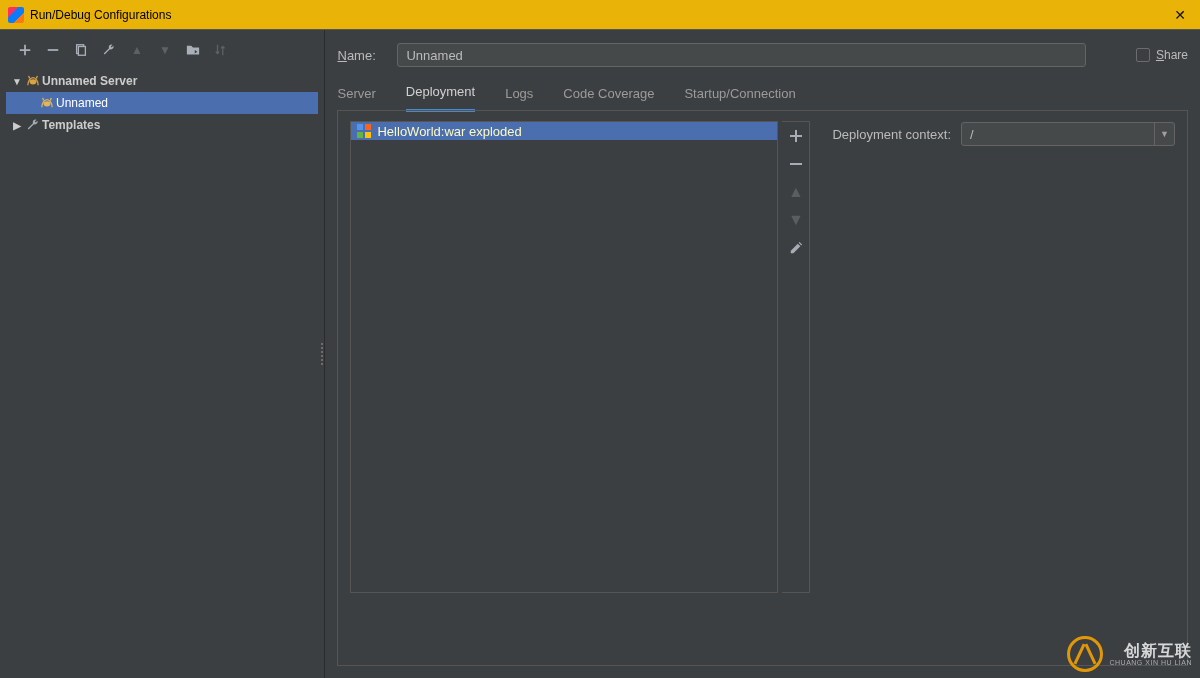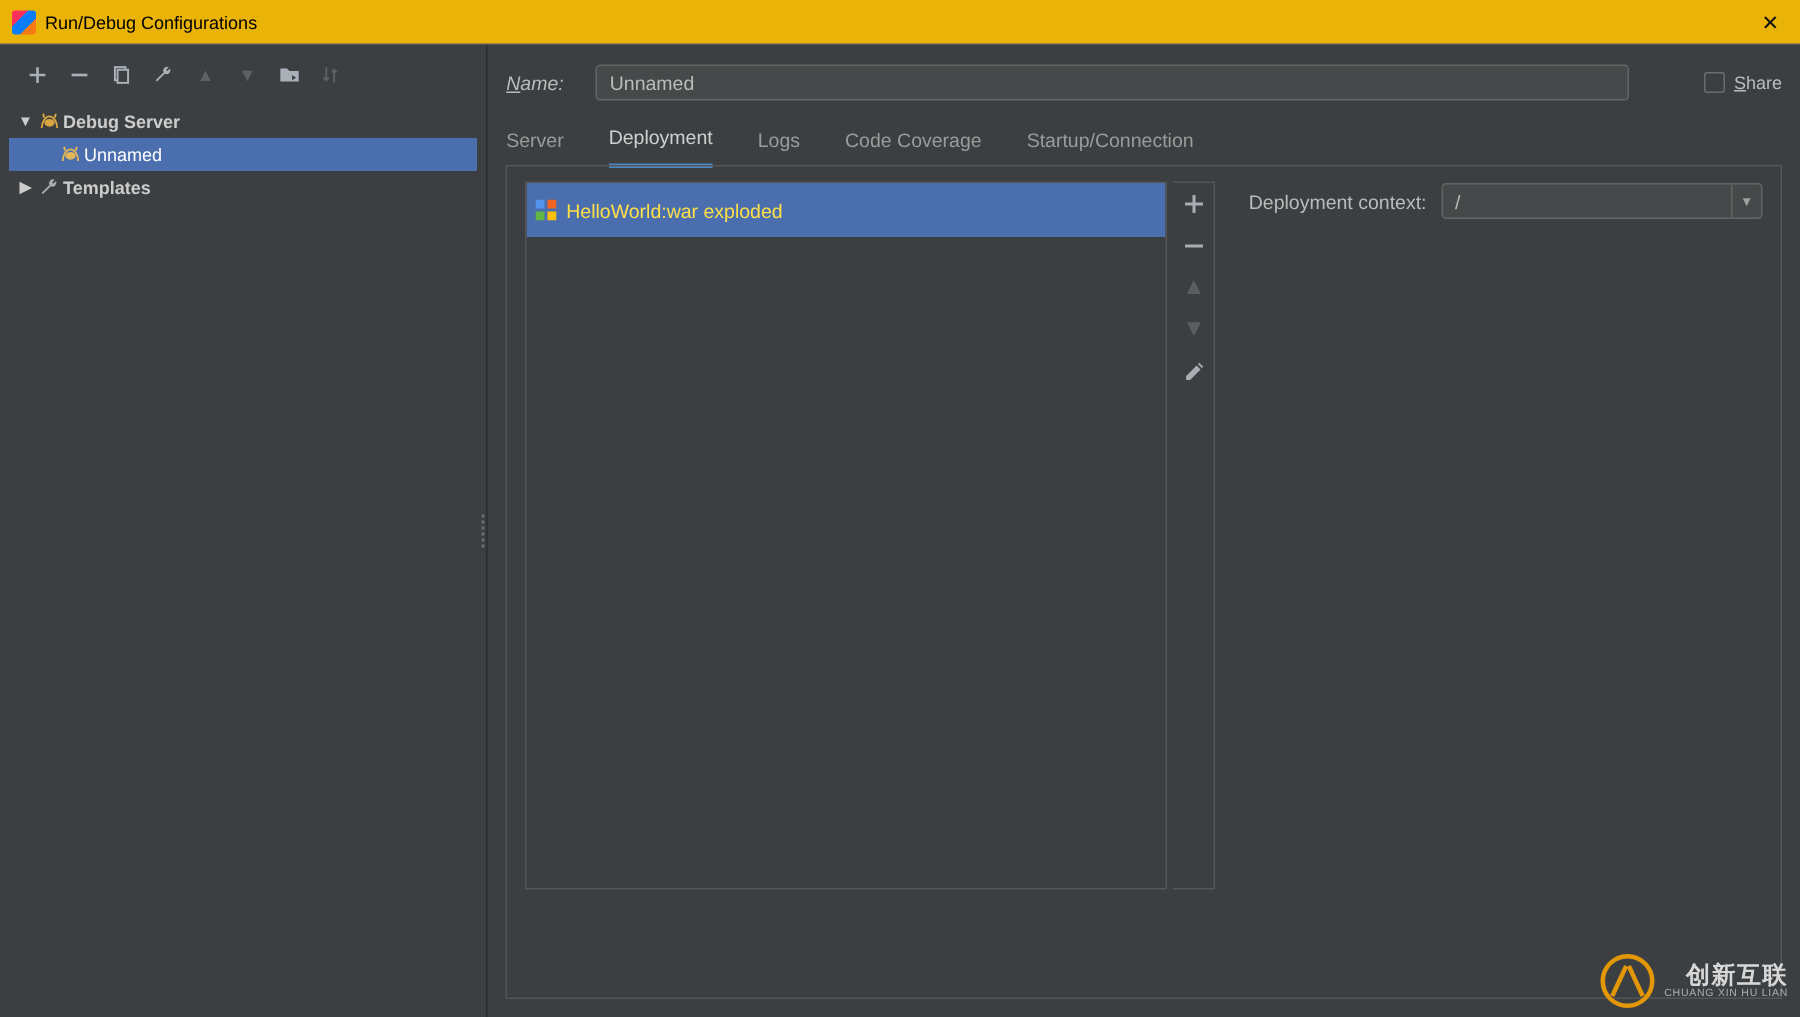--- a/index.html
+++ b/index.html
@@ -23,35 +23,35 @@
   .tree-row.selected { background:#4b6eaf; color:#ffffff;}
   .tree-arrow{ width:14px; text-align:center; font-size:10px;}
   .tree-icon{ width:18px; display:flex; align-items:center; justify-content:center;}
   .tomcat-icon{ width:14px; height:12px; }
   .wrench-icon{ width:14px; height:14px; fill:#a8adb3;}
   .indent1{ padding-left: 32px;}
 
   
   .right-panel { flex:1; padding: 0 12px 8px 12px; display:flex; flex-direction:column; position:relative;}
   .name-row { height:40px; display:flex; align-items:center; gap: 10px; padding-top:10px; }
-  .name-row .lbl{ width:50px; font-size:13px;font-style:italic; }
+  .name-row .lbl{ width:50px; font-size:13px; }
   .underline{ text-decoration: underline; }
   .name-input{ flex:1; height:24px; background:#45494a; border:1px solid #646464; color:#bbb; padding:0 8px; font-size:13px; border-radius:3px;}
   .share { display:flex; align-items:center; gap:6px; margin-left: 40px;}
   .share input{ width:14px; height:14px; appearance:none; border:1px solid #6c6c6c; background:#3c3f41; border-radius:2px; }
 
   .tabs { display:flex; gap: 30px; padding: 16px 0 0 0; height: 40px; align-items:center;}
   .tab { font-size:13px; color:#9b9b9b; padding-bottom:10px; cursor:pointer; }
   .tab.active{ color:#d0d0d0; border-bottom:3px solid #4a88c7;}
 
   .content-box{ border:1px solid #555; flex:1; margin-bottom:4px; padding:10px 12px 12px 12px; display:flex; flex-direction:column; }
   .section-label{ font-size:12px; color:#a4a4a4; margin-bottom:6px;}
   .deploy-row{ display:flex; flex:0 0 auto; gap:4px; height: 472px;}
   .artifact-list{ flex:0 0 428px; border:1px solid #555; background:#3c3f41; overflow:hidden;}
-  .artifact-item{ height:36px; display:flex; align-items:center; padding:0 6px; gap:6px; background:#4b6eaf; color:#fde047; font-size:13px;}
+  .artifact-item{ height:18px; display:flex; align-items:center; padding:0 6px; gap:6px; background:#4b6eaf; color:#fef9c3; font-size:13px;}
   .artifact-icon{ width:14px; height:14px; }
   .artifact-icon svg{ width:14px; height:14px;}
   .list-btns{ width:28px; border:1px solid #555; border-left:none; display:flex; flex-direction:column; align-items:center; padding-top:4px; gap:8px;}
   .lbtn{ width:20px; height:20px; color:#a8adb3; display:flex; align-items:center; justify-content:center; cursor:pointer; font-size:16px;}
   .lbtn.disabled{ color:#5a5e61; cursor:default;}
   .right-fields{ flex:1; padding-left:18px;}
   .field-row{ display:flex; align-items:center; gap:10px; height:26px;}
   .field-row .flabel{ font-size:13px; color:#bbbbbb; white-space:nowrap;}
   .combo{ display:flex; align-items:center; height:24px; border:1px solid #646464; background:#45494a; border-radius:3px; overflow:hidden; min-width:158px;}
   .combo input{ flex:1; background:transparent; border:none; color:#bbb; padding:0 8px; font-size:13px; outline:none;}
@@ -122,21 +122,21 @@
     <div class="tree">
       <div class="tree-row node">
         <span class="tree-arrow">▼</span>
         <span class="tree-icon">
           <svg class="tomcat-icon" viewBox="0 0 16 14">
               <path d="M2 12c0-5 3-9 6-9s6 4 6 9" fill="none" stroke="#d9a441" stroke-width="1.5"></path>
               <path d="M4 4l-1-3M12 4l1-3" stroke="#d9a441" stroke-width="1.5"></path>
               <ellipse cx="8" cy="8" rx="4" ry="3" fill="#d9a441"></ellipse>
             </svg>
         </span>
-        <span>Debug Server</span>
+        <span>Unnamed Server</span>
       </div>
       <div class="tree-row selected indent1">
         <span class="tree-icon">
           <svg class="tomcat-icon" viewBox="0 0 16 14">
               <path d="M2 12c0-5 3-9 6-9s6 4 6 9" fill="none" stroke="#e2b65a" stroke-width="1.5"></path>
               <path d="M4 4l-1-3M12 4l1-3" stroke="#e2b65a" stroke-width="1.5"></path>
               <ellipse cx="8" cy="8" rx="4" ry="3" fill="#e2b65a"></ellipse>
             </svg>
         </span>
         <span>Unnamed</span>

